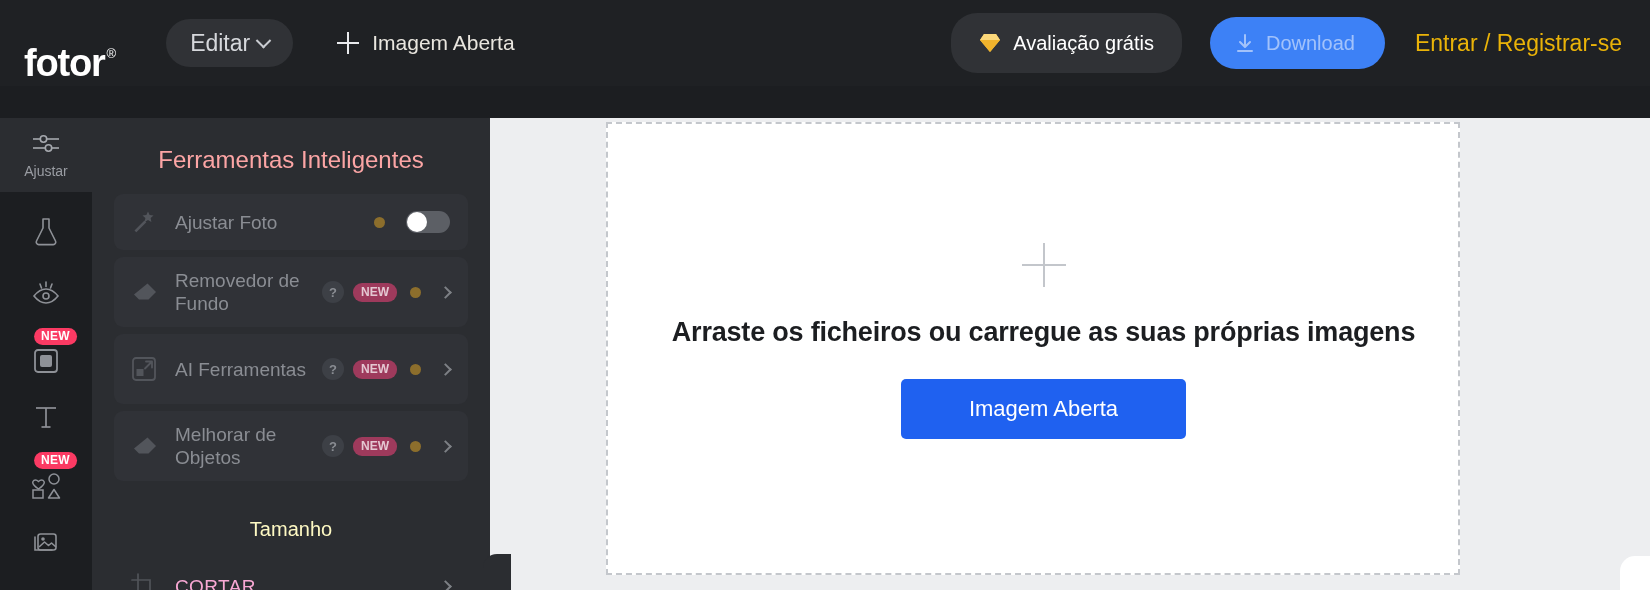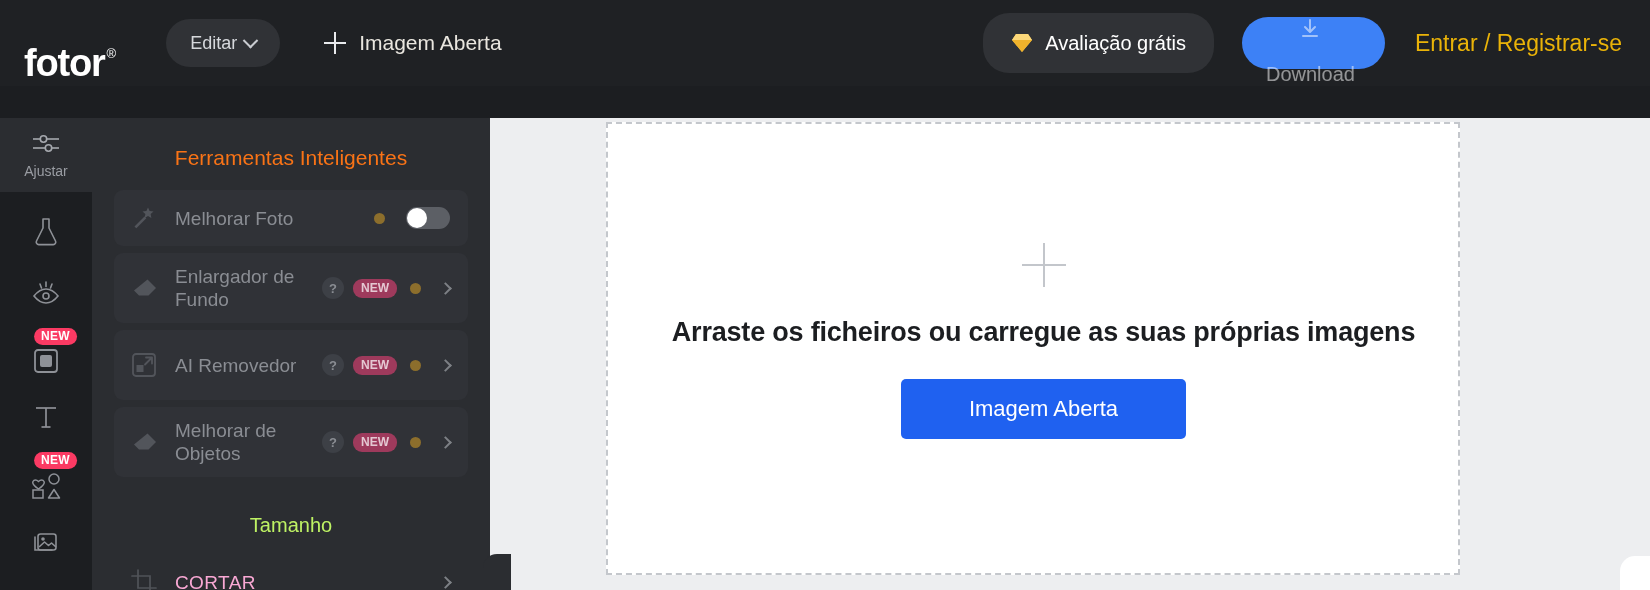--- a/index.html
+++ b/index.html
@@ -24,21 +24,21 @@
     color: #ffffff; font-size: 38px; font-weight: 700;
     letter-spacing: -1.2px; line-height: 38px;
   }
   .logo-reg { color: #ffffff; font-size: 13px; line-height: 16px; margin-left: 2px; margin-top: 2px; }
 
   .editar-btn {
     height: 48px; border-radius: 24px; background: #303236;
     display: flex; align-items: center; gap: 8px;
     padding: 0 24px; cursor: pointer;
   }
-  .editar-btn .lbl { color: #d6d8dc; font-size: 18px; }
+  .editar-btn .lbl { color: #d6d8dc; font-size: 23px; }
   .chev-d { width: 11px; height: 11px; border-right: 2px solid #c9ccd1; border-bottom: 2px solid #c9ccd1;
             transform: rotate(45deg) translate(-2px,-2px); }
 
   .open-img-link {
     display: flex; align-items: center; gap: 13px;
     margin-left: 44px; cursor: pointer;
   }
   .plus-ic { position: relative; width: 22px; height: 22px; }
   .plus-ic::before, .plus-ic::after {
     content: ""; position: absolute; background: #e8eaed;
@@ -52,22 +52,22 @@
   .trial-btn {
     height: 60px; border-radius: 26px; background: #303236;
     display: flex; align-items: center; gap: 12px; padding: 0 28px;
     cursor: pointer; margin-right: 28px;
   }
   .gem { width: 22px; height: 20px; position: relative; flex: none; }
   .trial-btn .lbl { color: #ffffff; font-size: 20px; }
 
   .dl-btn {
     height: 52px; border-radius: 26px; background: #3d81f6;
-    display: flex; align-items: center; gap: 24px; padding: 0 30px 0 24px;
-    cursor: pointer; margin-right: 30px; opacity: 1; flex-direction: column;
+    display: flex; align-items: center; gap: 10px; padding: 0 30px 0 24px;
+    cursor: pointer; margin-right: 30px; opacity: 1;
   }
   .dl-btn .lbl { color: rgba(255,255,255,0.52); font-size: 20px; }
   .dl-ic { opacity: 0.52; display: flex; }
 
   .signin { color: #eab308; font-size: 23px; cursor: pointer; padding-right: 6px; }
 
   
   .body-row { flex: 1 1 auto; display: flex; min-height: 0; position: relative; margin-top: 32px; }
 
   
@@ -90,21 +90,21 @@
     border-radius: 9px; padding: 2px 7px 3px; letter-spacing: 0.2px; line-height: 1;
   }
   .rail-gap { height: 10px; }
 
   
   .panel {
     width: 398px; min-width: 398px; background: #2b2d31;
     position: relative; z-index: 15; padding-top: 0; overflow: hidden;
   }
   .panel-title {
-    color: #f97316; font-size: 21px; text-align: center;
+    color: #fca5a5; font-size: 24px; text-align: center;
     padding: 28px 0 20px;
   }
   .tool-row {
     height: 56px; margin: 0 22px 7px; border-radius: 9px; background: #303237;
     display: flex; align-items: center; padding: 0 18px 0 17px; cursor: pointer;
     position: relative;
   }
   .tool-row.tall { height: 70px; }
   .tool-ic { width: 30px; min-width: 30px; display: flex; align-items: center; justify-content: flex-start; opacity: 0.55; }
   .tool-lbl {
@@ -123,21 +123,21 @@
   }
   .gold-dot { width: 11px; height: 11px; border-radius: 50%; background: #8c6e2c; flex: none; }
   .chev-r { width: 9px; height: 9px; border-top: 2px solid #7d8085; border-right: 2px solid #7d8085;
             transform: rotate(45deg); margin-left: 20px; flex: none; }
   .toggle {
     width: 44px; height: 22px; border-radius: 11px; background: #5c5f65;
     margin-left: 21px; position: relative; flex: none; cursor: pointer;
   }
   .toggle .knob { position: absolute; top: 1px; left: 1px; width: 20px; height: 20px; border-radius: 50%; background: #fff; }
 
-  .sec-title { color: #bef264; font-size: 20px; text-align: center; padding: 30px 0 22px; }
+  .sec-title { color: #fef9c3; font-size: 20px; text-align: center; padding: 30px 0 22px; }
   .tool-plain {
     height: 46px; margin: 0 22px; display: flex; align-items: center;
     padding: 0 18px 0 17px; cursor: pointer;
   }
   .tool-plain .tool-lbl { color: #f9a8d4; letter-spacing: 0.4px; }
 
   
   .panel-handle {
     position: absolute; left: 483px; top: 436px;
     width: 28px; height: 118px; background: #2b2d31;
@@ -312,49 +312,49 @@
 
       <div class="panel-title">Ferramentas Inteligentes</div>
 
       <div class="tool-row">
         <span class="tool-ic">
           <svg width="26" height="26" viewBox="0 0 26 26">
             <path d="M17 2.5l1.6 3.6 3.9.4-2.9 2.6.8 3.8-3.4-2-3.4 2 .8-3.8-2.9-2.6 3.9-.4z" fill="#6f7279"></path>
             <path d="M13.5 11.5 3.5 21.5l1.8 1.8 10-10z" fill="#6f7279"></path>
           </svg>
         </span>
-        <span class="tool-lbl">Melhorar Foto</span>
+        <span class="tool-lbl">Ajustar Foto</span>
         <span class="gold-dot"></span>
         <span class="toggle">
             <span class="knob"></span>
           </span>
       </div>
 
       <div class="tool-row tall">
         <span class="tool-ic">
           <svg width="28" height="24" viewBox="0 0 28 24">
             <path d="M16.5 3.5 25 12l-7.5 7.5H8L3 14.5z" fill="#6f7279"></path>
           </svg>
         </span>
-        <span class="tool-lbl two">Enlargador de Fundo</span>
+        <span class="tool-lbl two">Removedor de Fundo</span>
         <span class="q-ic">?</span>
         <span class="new-badge">NEW</span>
         <span class="gold-dot"></span>
         <span class="chev-r"></span>
       </div>
 
       <div class="tool-row tall">
         <span class="tool-ic">
           <svg width="26" height="26" viewBox="0 0 26 26">
             <rect x="2" y="2" width="22" height="22" rx="3" fill="none" stroke="#6f7279" stroke-width="1.8"></rect>
             <rect x="5.5" y="13" width="7" height="7" fill="#6f7279"></rect>
             <path d="M21 5.5v6m0-6h-6m6 0-7 7" stroke="#6f7279" stroke-width="1.8" fill="none" stroke-linecap="round"></path>
           </svg>
         </span>
-        <span class="tool-lbl two">AI Removedor</span>
+        <span class="tool-lbl two">AI Ferramentas</span>
         <span class="q-ic">?</span>
         <span class="new-badge">NEW</span>
         <span class="gold-dot"></span>
         <span class="chev-r"></span>
       </div>
 
       <div class="tool-row tall">
         <span class="tool-ic">
           <svg width="28" height="24" viewBox="0 0 28 24">
             <path d="M16.5 3.5 25 12l-7.5 7.5H8L3 14.5z" fill="#6f7279"></path>

